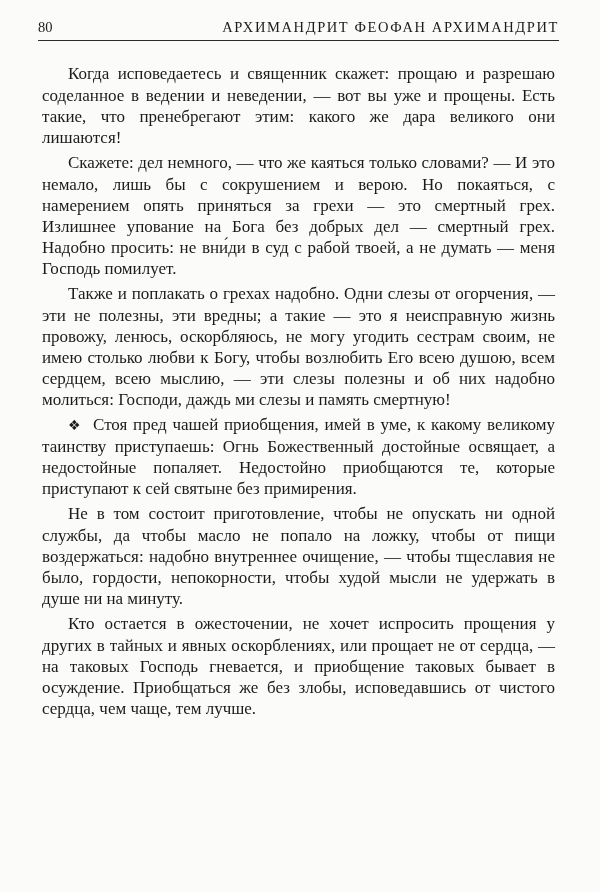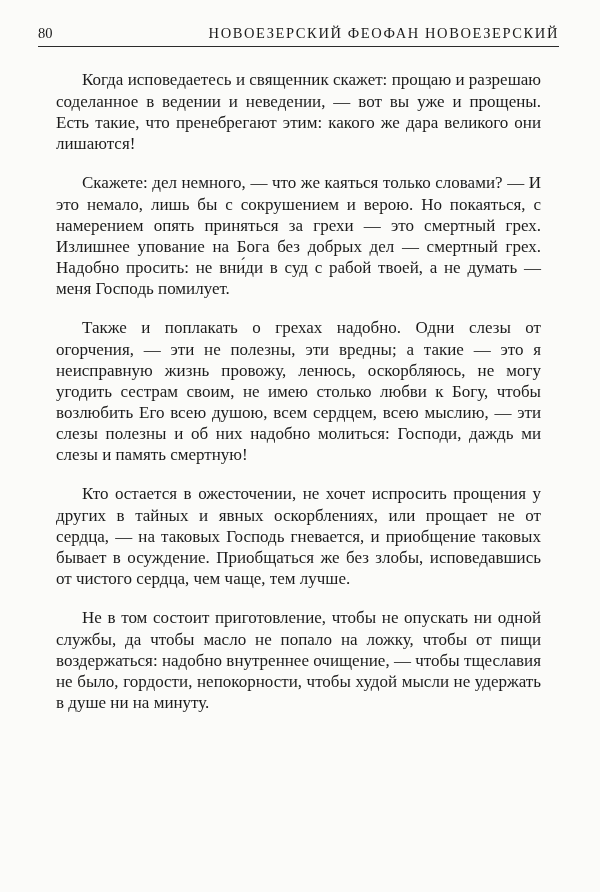--- a/index.html
+++ b/index.html
@@ -9,21 +9,21 @@
   }
   .page {
     position: relative;
     width: 600px;
     height: 892px;
     margin: 0 auto;
     background: #fbfbf9;
     color: #1b1b1b;
     font-family: "Liberation Serif", "DejaVu Serif", serif;
     box-sizing: border-box;
-    padding: 25px 41px 0 38px;
+    padding: 19px 41px 0 38px;
     overflow: hidden;
   }
   .page-header {
     display: flex;
     justify-content: space-between;
     align-items: baseline;
     border-bottom: 1.6px solid #2b2b2b;
     padding-bottom: 5px;
   }
   .page-number {
@@ -33,21 +33,21 @@
   .running-title {
     font-size: 14.5px;
     line-height: 16px;
     letter-spacing: 1.6px;
     white-space: nowrap;
   }
   .content {
     margin-top: 22px;
   }
   .para {
-    margin: 18px;
+    margin: 4px;
     font-size: 17px;
     line-height: 21px;
     text-align: justify;
     text-indent: 26px;
     text-justify: inter-word;
   }
   .bullet {
     font-size: 14px;
     display: inline;
   }
@@ -55,33 +55,34 @@
     margin-right: 11px;
   }
 </style>
 </head>
 <body>
 
 <div class="page">
 
   <div class="page-header">
     <span class="page-number">80</span>
-    <span class="running-title">НОВОЕЗЕРСКИЙ ФЕОФАН НОВОЕЗЕРСКИЙ</span>
+    <span class="running-title">АРХИМАНДРИТ ФЕОФАН АРХИМАНДРИТ</span>
   </div>
 
   <div class="content">
 
     <p class="para"><span class="bullet"></span><span>Когда исповедаетесь и священник скажет: прощаю и разрешаю соделанное в ведении и неведении, — вот вы уже и прощены. Есть такие, что пренебрегают этим: какого же дара великого они лишаются!</span></p>
 
     <p class="para"><span class="bullet"></span><span>Скажете: дел немного, — что же каяться только словами? — И это немало, лишь бы с сокрушением и верою. Но покаяться, с намерением опять приняться за грехи — это смертный грех. Излишнее упование на Бога без добрых дел — смертный грех. Надобно просить: не вни́ди в суд с рабой твоей, а не думать — меня Господь помилует.</span></p>
 
     <p class="para"><span class="bullet"></span><span>Также и поплакать о грехах надобно. Одни слезы от огорчения, — эти не полезны, эти вредны; а такие — это я неисправную жизнь провожу, ленюсь, оскорбляюсь, не могу угодить сестрам своим, не имею столько любви к Богу, чтобы возлюбить Его всею душою, всем сердцем, всею мыслию, — эти слезы полезны и об них надобно молиться: Господи, даждь ми слезы и память смертную!</span></p>
 
+    <p class="para"><span class="bullet">❖</span><span>Стоя пред чашей приобщения, имей в уме, к какому великому таинству приступаешь: Огнь Божественный достойные освящает, а недостойные попаляет. Недостойно приобщаются те, которые приступают к сей святыне без примирения.</span></p>
 
 
+    <p class="para"><span class="bullet"></span><span>Не в том состоит приготовление, чтобы не опускать ни одной службы, да чтобы масло не попало на ложку, чтобы от пищи воздержаться: надобно внутреннее очищение, — чтобы тщеславия не было, гордости, непокорности, чтобы худой мысли не удержать в душе ни на минуту.</span></p>
+
     <p class="para"><span class="bullet"></span><span>Кто остается в ожесточении, не хочет испросить прощения у других в тайных и явных оскорблениях, или прощает не от сердца, — на таковых Господь гневается, и приобщение таковых бывает в осуждение. Приобщаться же без злобы, исповедавшись от чистого сердца, чем чаще, тем лучше.</span></p>
-
-    <p class="para"><span class="bullet"></span><span>Не в том состоит приготовление, чтобы не опускать ни одной службы, да чтобы масло не попало на ложку, чтобы от пищи воздержаться: надобно внутреннее очищение, — чтобы тщеславия не было, гордости, непокорности, чтобы худой мысли не удержать в душе ни на минуту.</span></p>
 
 
   </div>
 
 </div>
 
 </body></html>

